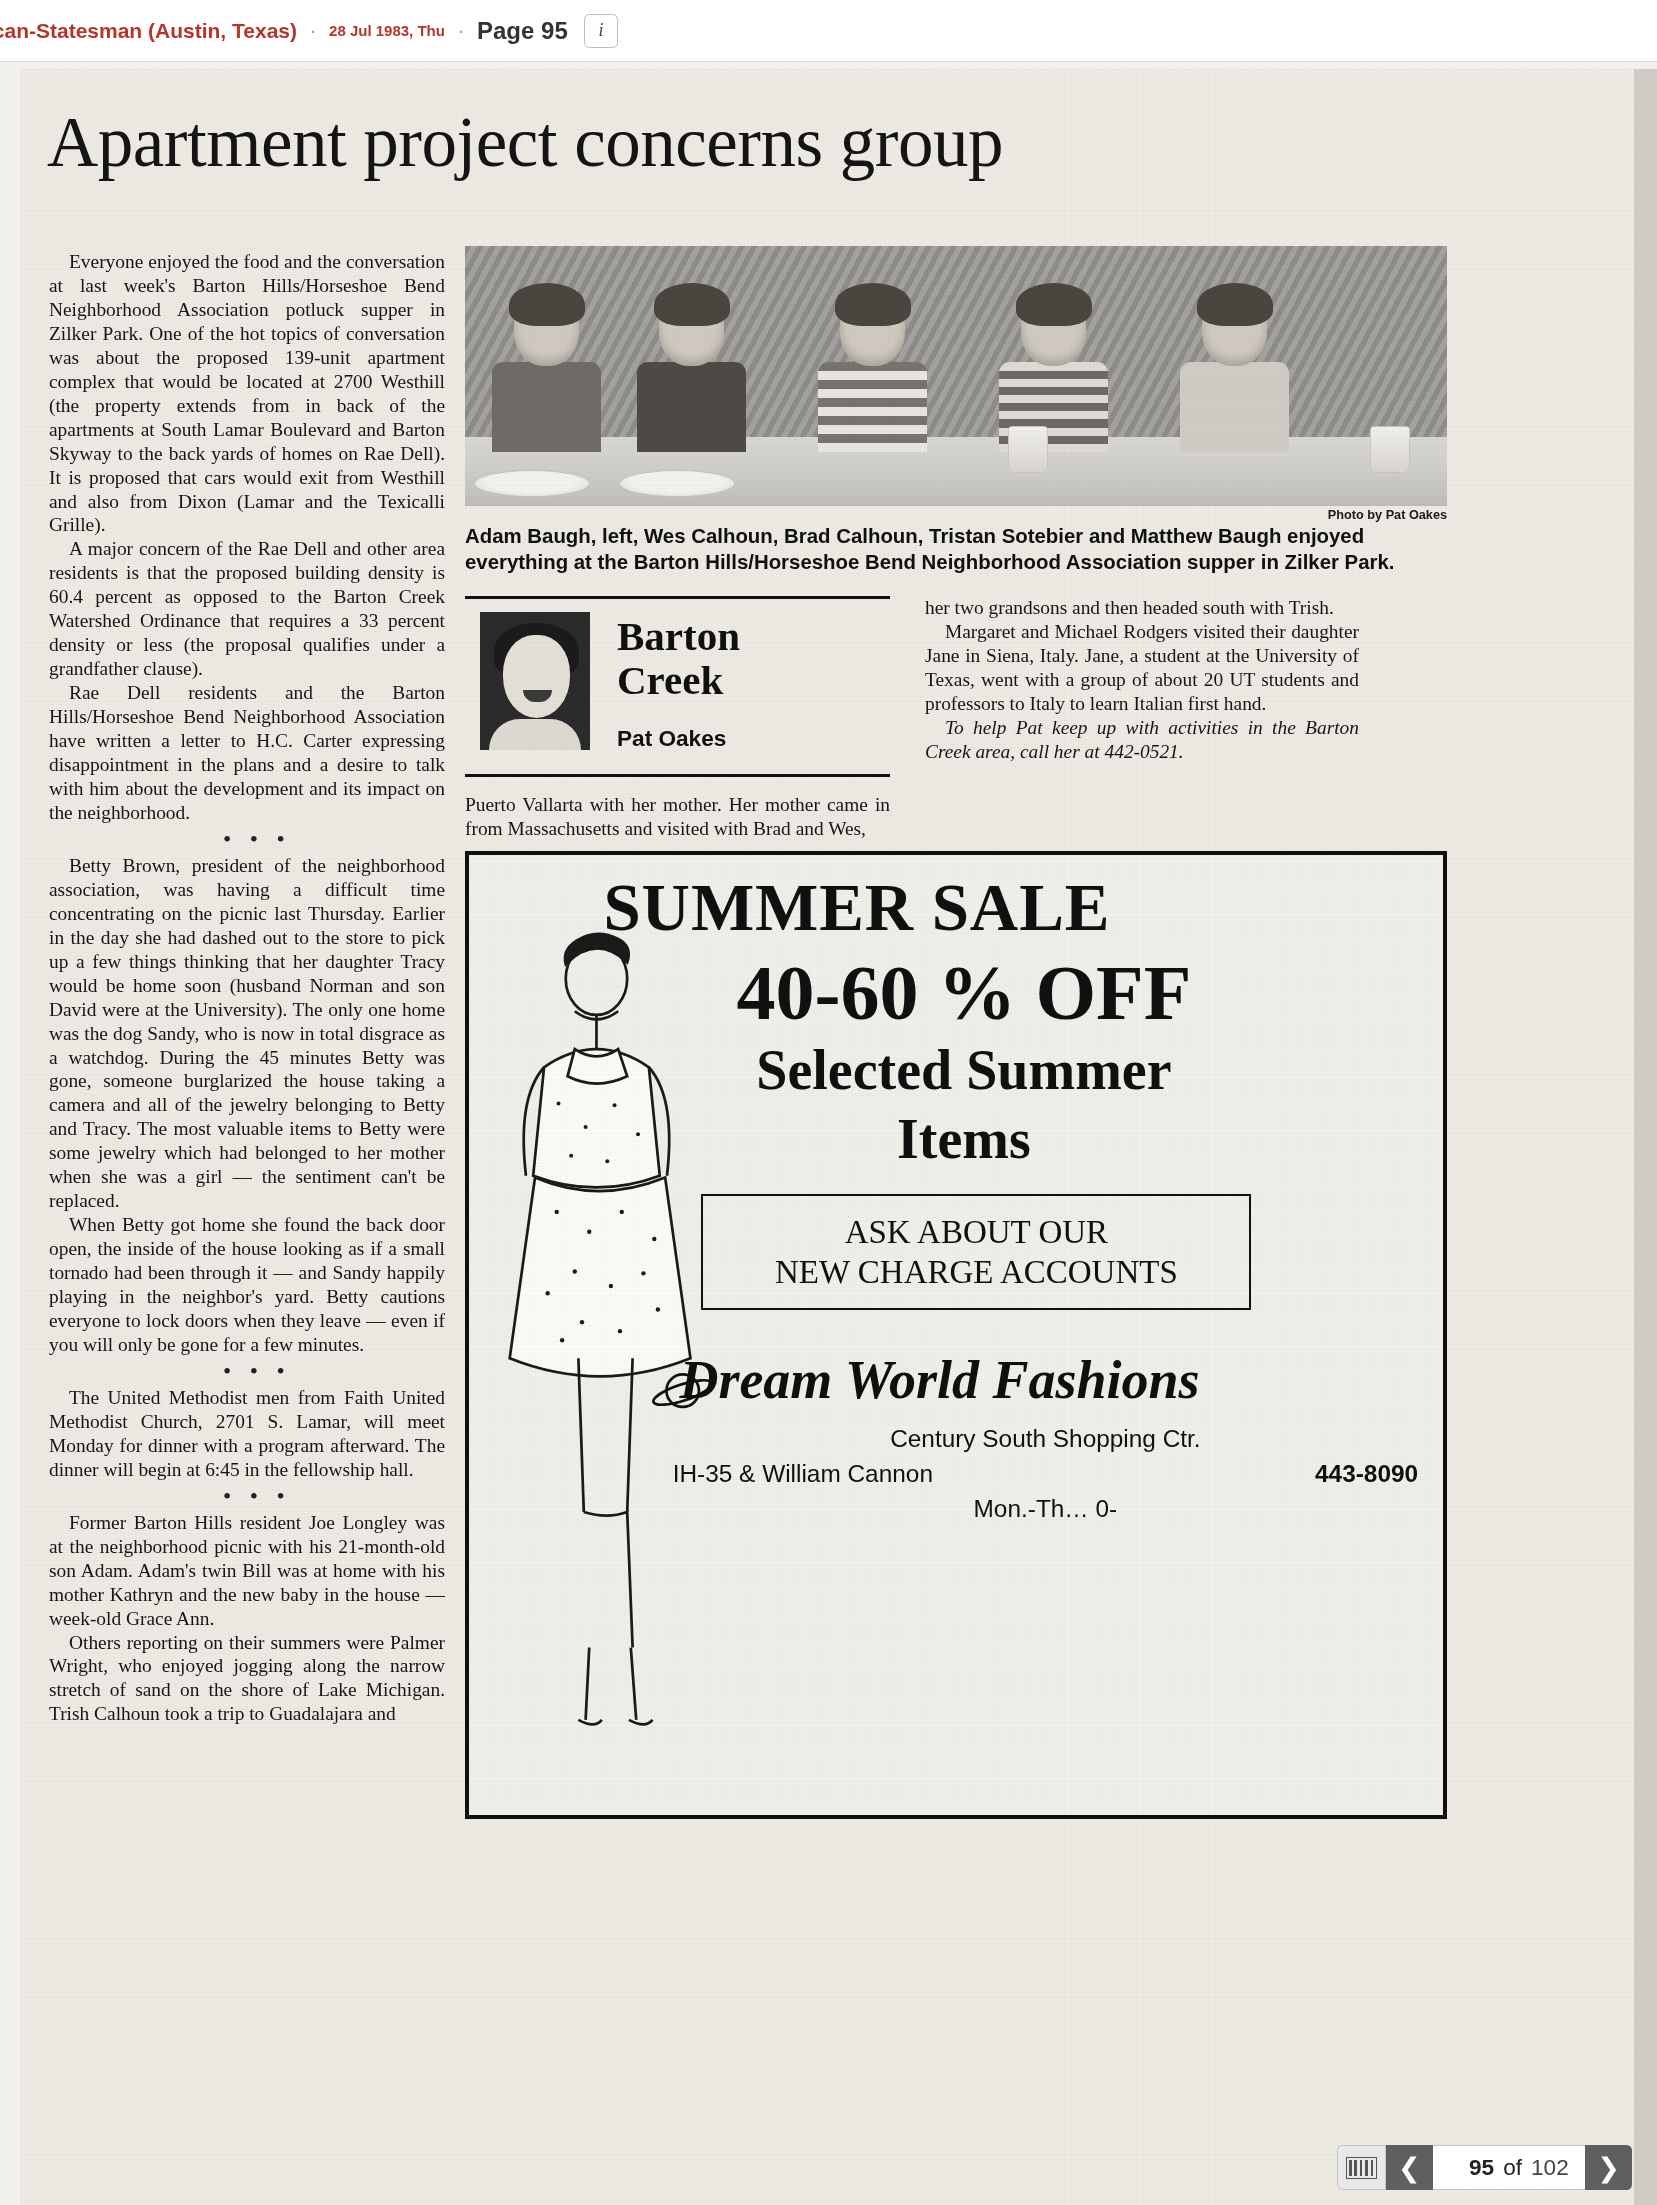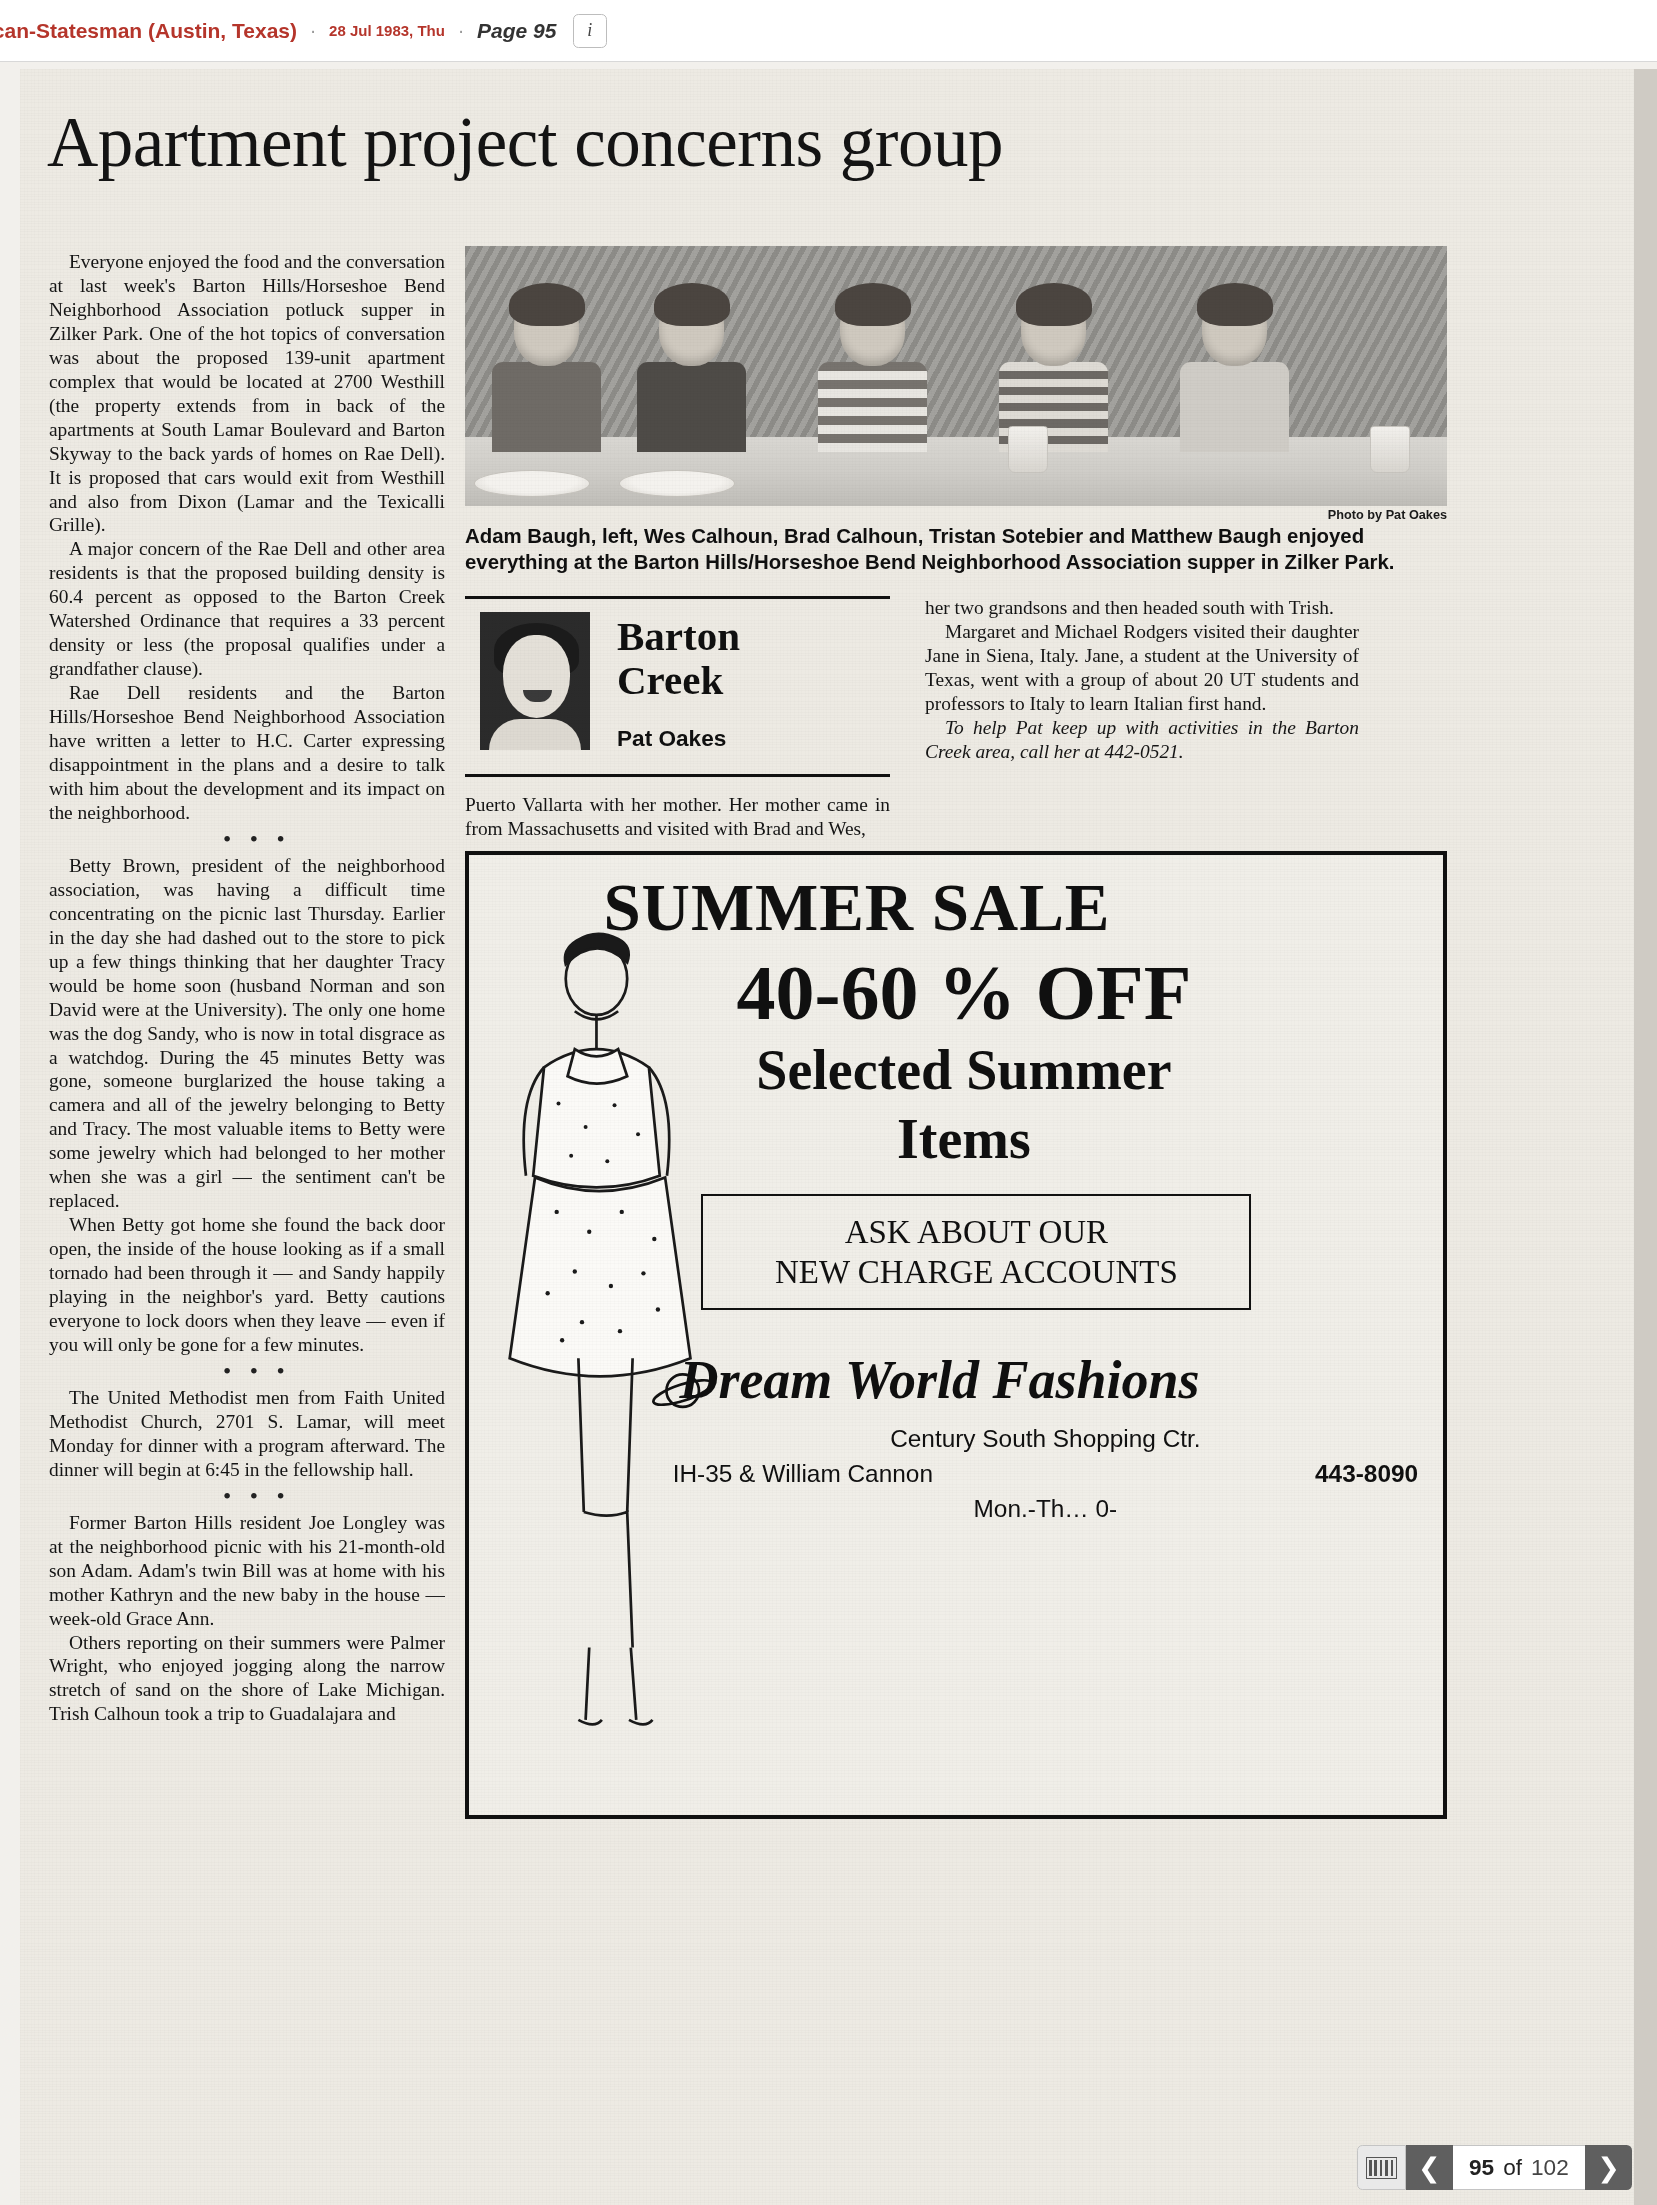--- a/index.html
+++ b/index.html
@@ -39,24 +39,23 @@
     margin: 0 12.7px;
   }
   #topbar .date {
     color: #b5352b;
     font-size: 15px;
     font-weight: bold;
     white-space: nowrap;
   }
   #topbar .page {
     color: #333;
-    font-size: 21px;
+    font-size: 24px;
     font-weight: bold;
     white-space: nowrap;
-    font-style: italic;
   }
   #info-btn {
     margin-left: 16.3px;
     width: 34px; height: 34px;
     border: 0.9px solid #bdbdbd;
     border-radius: 5.4px;
     background: #fff;
     color: #444;
     font-size: 18px;
     font-family: "Liberation Serif", serif;
@@ -364,21 +363,21 @@
   #pager .counter {
     height: 45px;
     background: #ffffff;
     border-top: 0.9px solid #c4c4c4;
     border-bottom: 0.9px solid #c4c4c4;
     display: flex; align-items: center; gap: 9px;
     padding: 0 16.3px;
     font-size: 22.6px;
     color: #222;
   }
-  #pager .counter .cur { font-weight: bold; }
+  #pager .counter .cur { font-weight: bold; margin-left: 20px; }
   #pager .counter .tot { color: #444; }
   .fs-bar { width: 31px; height: 22px; border: 1.8px solid #555; position: relative; }
   .fs-bar:before {
     content:""; position:absolute; left:1.8px; top:1.8px; right:1.8px; bottom:1.8px;
     background: repeating-linear-gradient(90deg,#555 0 2.7px, transparent 2.7px 5.4px);
   }
 </style>
 </head>
 <body>
 

